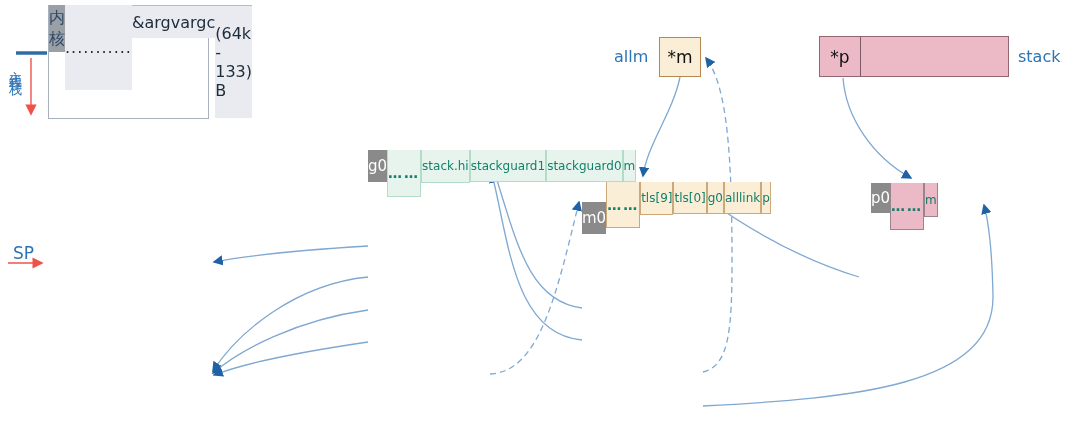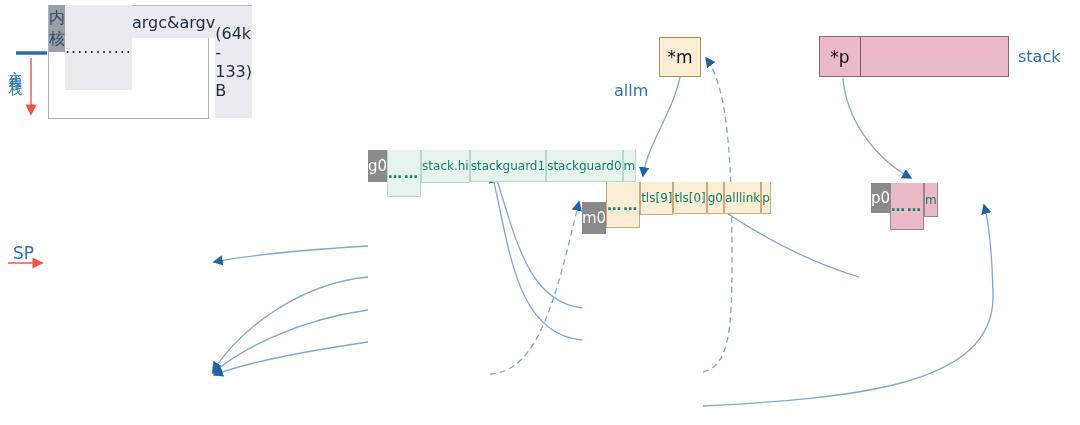--- a/index.html
+++ b/index.html
@@ -62,21 +62,21 @@
     background: #ecbac6; border: 1.5px solid #93656f;
     display: flex; align-items: stretch;
   }
   #allp-cell .first {
     width: 41px; border-right: 1px solid #7c5a64;
     display: flex; align-items: center; justify-content: center;
     font-size: 17px; color: #111111;
   }
 
   .blue-label { position: absolute; color: #2c73b4; font-size: 16px; }
-  #allm-label { left: 614px; top: 47px; margin-top: 34px; }
+  #allm-label { left: 614px; top: 47px; }
   #allp-label { left: 1018px; top: 47px; }
   #sp-label   { left: 13px;  top: 243px; font-size: 17px; }
   #side-label {
     left: 6px; top: 60px;
     writing-mode: vertical-rl; text-orientation: upright;
     font-size: 13px; letter-spacing: 4px; color: #2c73b4;
   }
 </style>
 </head>
 <body>
@@ -109,22 +109,22 @@
     <g fill="none" stroke="#ee352b" stroke-width="1.4" opacity="0.85">
       <path d="M 31 58 L 31 114" marker-end="url(#ar)"></path>
       <path d="M 8 263 L 42 263" marker-end="url(#ar)"></path>
     </g>
     <line x1="16" y1="53" x2="47" y2="53" stroke="#2e6da4" stroke-width="3.5"></line>
   </svg>
 
   <div class="box" id="kernel-box">
     <div class="hdr">内核</div>
     <div class="row dots-row" style="height:85px">...........</div>
+    <div class="row" style="height:33px">&amp;argv</div>
     <div class="row" style="height:33px">argc</div>
-    <div class="row" style="height:33px">&amp;argv</div>
     <div class="row" style="height:29px"></div>
     <div class="row" style="height:31px"></div>
     <div class="row" style="height:113px">(64k - 133) B</div>
   </div>
 
   <div class="blue-label" id="side-label">主线程栈</div>
   <div class="blue-label" id="sp-label">SP</div>
 
   <div class="box" id="g0-box">
     <div class="hdr">g0</div>

